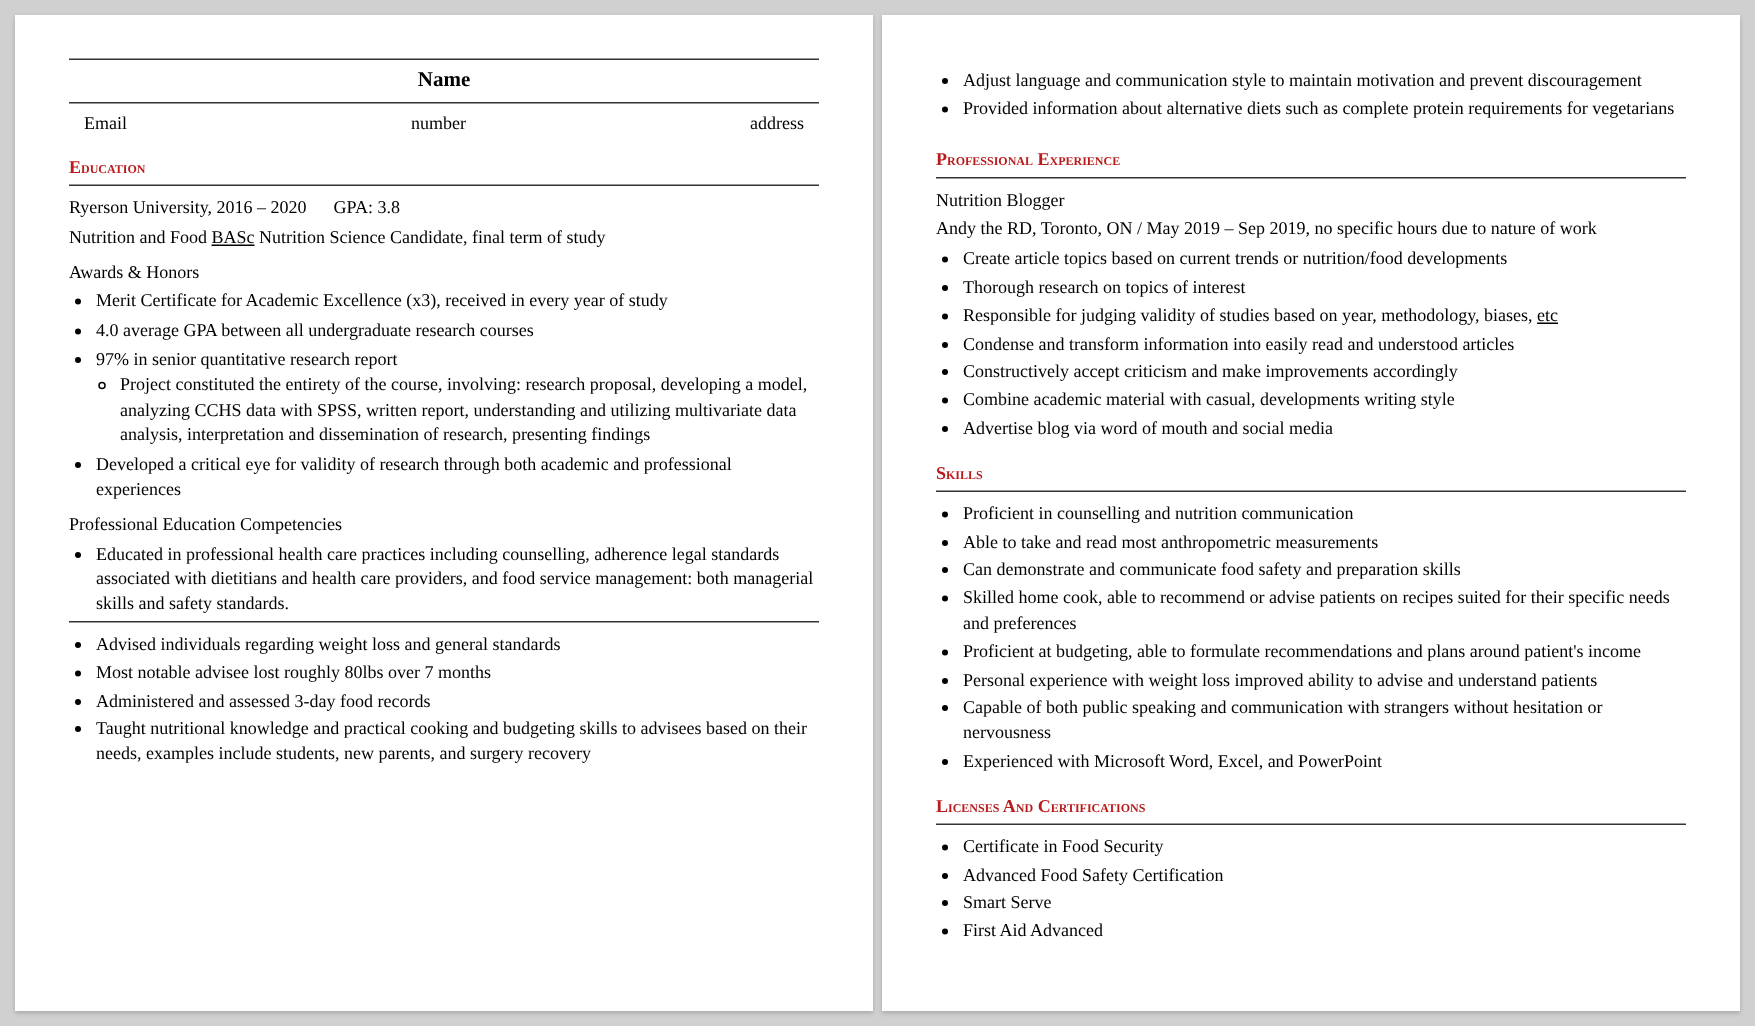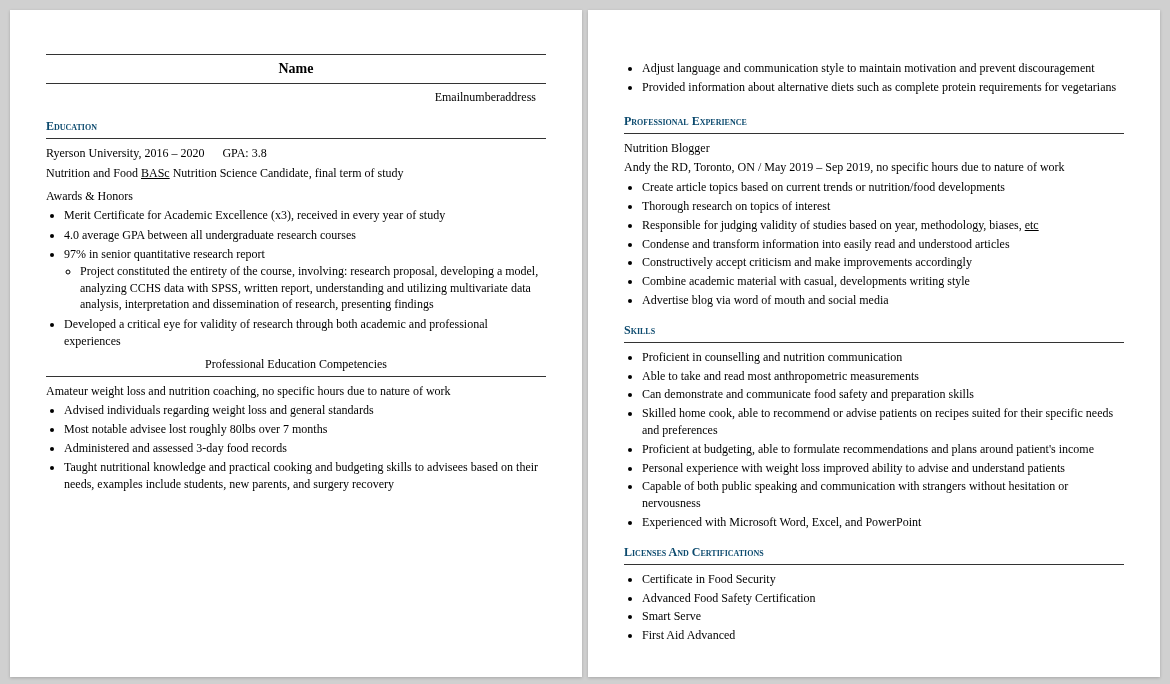--- a/index.html
+++ b/index.html
@@ -15,40 +15,40 @@
     }
     .pages-container {
       display: flex;
       gap: 6px;
       width: 1150px;
     }
     .page {
       background: #fff;
       width: 572px;
       min-height: 664px;
-      padding: 40px 36px 30px 36px;
+      padding: 25px 36px 30px 36px;
       box-shadow: 0 1px 3px rgba(0,0,0,0.2);
     }
     .header-section {
       text-align: center;
       margin-bottom: 12px;
     }
     .header-line {
       border: none;
       border-top: 1px solid #333;
       margin: 4px 0;
     }
     .header-name {
       font-size: 14px;
       font-weight: bold;
       margin: 6px 0;
     }
     .header-contact {
       display: flex;
-      justify-content: flex-end;
+      justify-content: space-between;
       font-size: 12px;
       margin-top: 6px;
       padding: 0 10px;
     }
     .section-title {
       color: #2255aa;
       font-variant: small-caps;
       font-size: 12px;
       font-weight: bold;
       border-bottom: none;
@@ -74,21 +74,21 @@
       line-height: 1.4;
     }
     ul ul {
       margin-left: 16px;
       list-style-type: circle;
     }
     .underline {
       text-decoration: underline;
     }
     .small-caps-blue {
-      color: #0c4a6e;
+      color: #b91c1c;
       font-variant: small-caps;
       font-weight: bold;
     }
   </style>
 </head>
 <body>
 
 <div class="pages-container">
 
   <div class="page">
@@ -125,26 +125,28 @@
         <li>4.0 average GPA between all undergraduate research courses</li>
         <li>
           <span>97% in senior quantitative research report</span>
           <ul>
             <li>Project constituted the entirety of the course, involving: research proposal, developing a model, analyzing CCHS data with SPSS, written report, understanding and utilizing multivariate data analysis, interpretation and dissemination of research, presenting findings</li>
           </ul>
         </li>
         <li>Developed a critical eye for validity of research through both academic and professional experiences</li>
       </ul>
 
-      <p style="margin-top:6px;text-align:center;">Professional Education Competencies</p>
-    </div>
-
-    <div>
-      <hr class="section-divider">
-      <p>Amateur weight loss and nutrition coaching, no specific hours due to nature of work</p>
+      <p style="margin-top:6px;">Professional Education Competencies</p>
+      <ul>
+        <li>Educated in professional health care practices including counselling, adherence legal standards associated with dietitians and health care providers, and food service management: both managerial skills and safety standards.</li>
+      </ul>
+    </div>
+
+    <div>
+      <hr class="section-divider">
       <ul>
         <li>Advised individuals regarding weight loss and general standards</li>
         <li>Most notable advisee lost roughly 80lbs over 7 months</li>
         <li>Administered and assessed 3-day food records</li>
         <li>Taught nutritional knowledge and practical cooking and budgeting skills to advisees based on their needs, examples include students, new parents, and surgery recovery</li>
       </ul>
     </div>
 
   </div>
 

